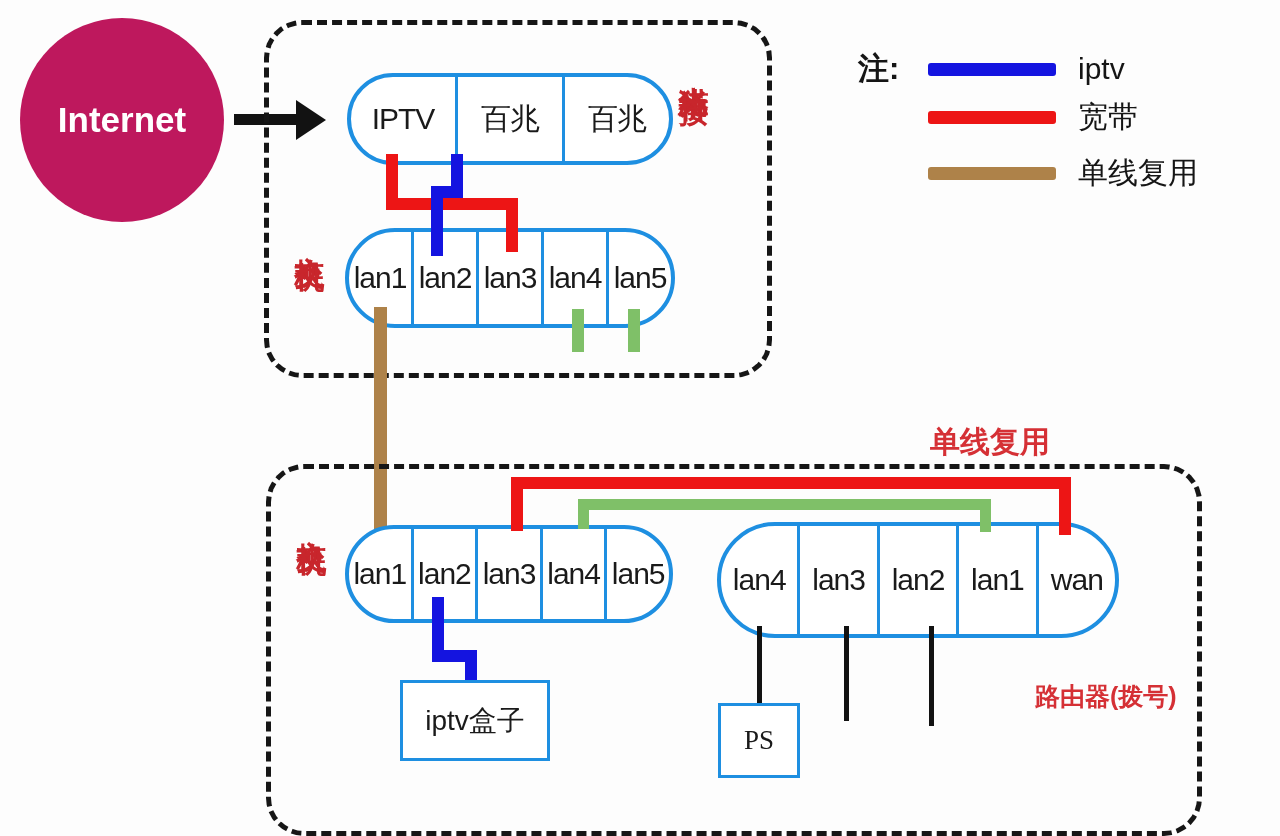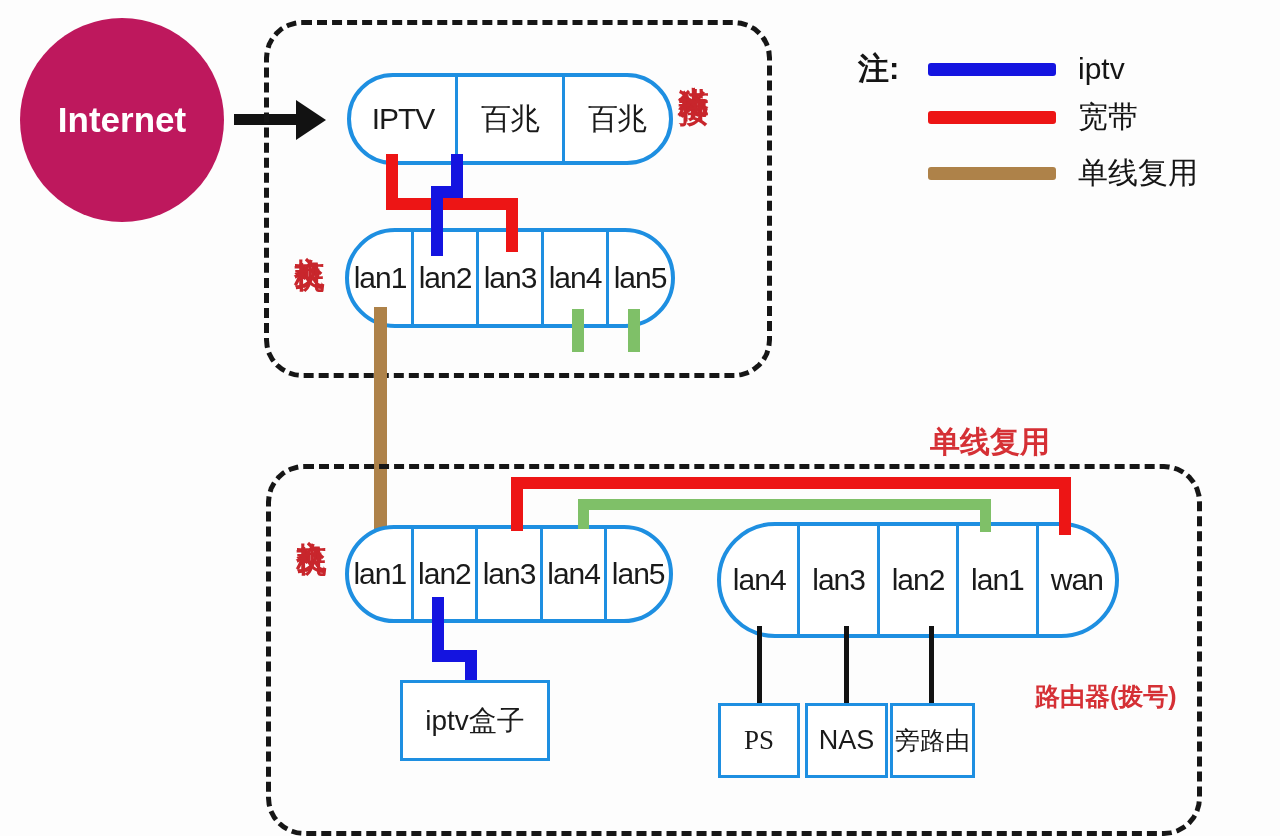--- a/index.html
+++ b/index.html
@@ -121,20 +121,14 @@
   <div class="wire" style="left:757px;top:626px;width:5px;height:90px;background:#121212;"></div>
   <div class="wire" style="left:844px;top:626px;width:5px;height:95px;background:#121212;"></div>
   <div class="wire" style="left:929px;top:626px;width:5px;height:100px;background:#121212;"></div>
 
   <div class="devbox" style="left:400px;top:680px;width:144px;height:75px;font-size:28px;">
     <span>iptv盒子</span>
   </div>
   <div class="devbox" style="left:718px;top:703px;width:76px;height:69px;font-family:Liberation Serif, serif;">
     <span>PS</span>
   </div>
-  <div class="devbox" style="left:805px;top:703px;width:77px;height:69px;">
-    <span>NAS</span>
-  </div>
-  <div class="devbox" style="left:890px;top:703px;width:79px;height:69px;font-size:25px;">
-    <span>旁路由</span>
-  </div>
 
 </div>
 
 </body></html>

